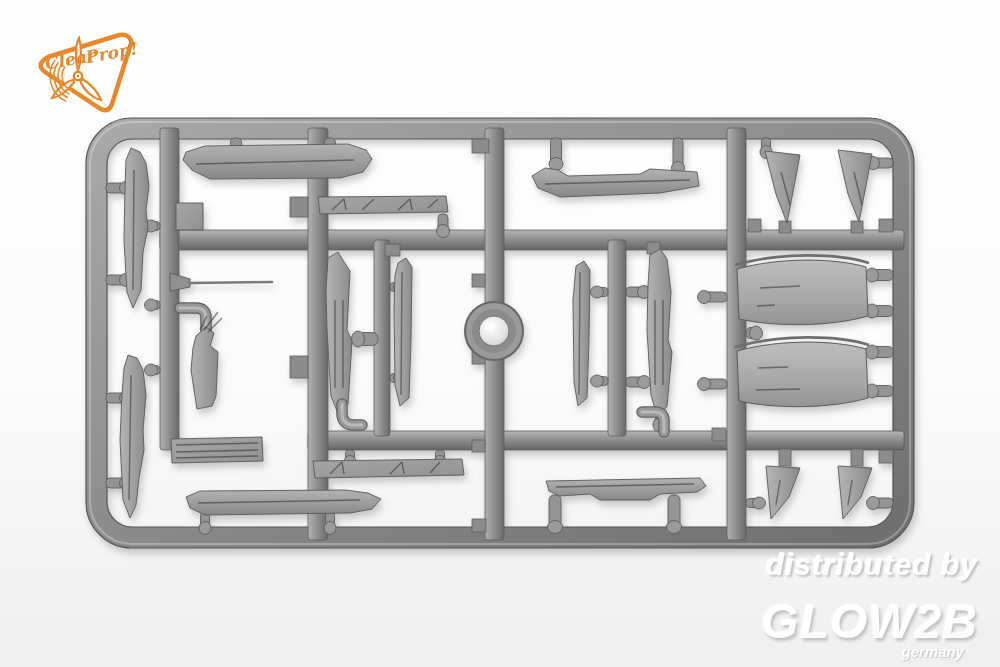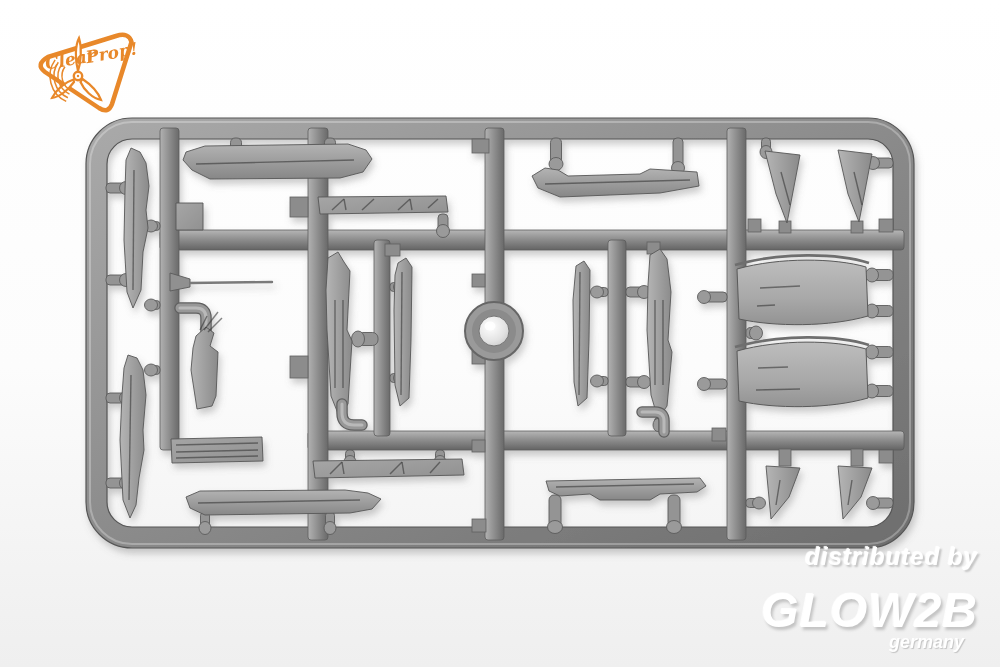--- a/index.html
+++ b/index.html
@@ -8,25 +8,25 @@
   .photo{position:relative;width:1000px;height:667px;
          background:linear-gradient(180deg,#ffffff 0%,#fcfcfc 55%,#f1f1f1 92%,#efefef 100%);}
   .sprue-svg{position:absolute;left:0;top:0;}
   
   .logo{position:absolute;left:14px;top:12px;width:140px;height:112px;}
   .logo text{fill:var(--accent);font-family:"DejaVu Serif",serif;
              font-style:italic;font-weight:bold;}
   
   .watermark{position:absolute;right:22px;bottom:8px;text-align:right;
              color:#ffffff;font-style:italic;font-weight:bold;line-height:1;}
-  .wm-line1{display:block;font-size:24px;letter-spacing:1px;
+  .wm-line1{display:block;font-size:30px;letter-spacing:1px;
             text-shadow:2px 2px 2px var(--wm-shadow), -1px -1px 1px #ffffff;}
   .wm-brand{display:block;font-size:48px;letter-spacing:1px;margin-top:18px;
             text-shadow:2px 3px 3px var(--wm-shadow), -1px -1px 1px #ffffff;}
-  .wm-country{display:block;font-size:18px;margin:-2px 14px 8px 0;
+  .wm-country{display:block;font-size:15px;margin:-2px 14px 0 0;
             text-shadow:1px 1px 1px var(--wm-shadow);}
 </style>
 </head>
 <body>
 
 <div class="photo">
 
   <svg class="sprue-svg" width="1000" height="667" viewBox="0 0 1000 667">
     <defs>
       <linearGradient id="gFrame" x1="0" y1="0" x2="1" y2="1">

